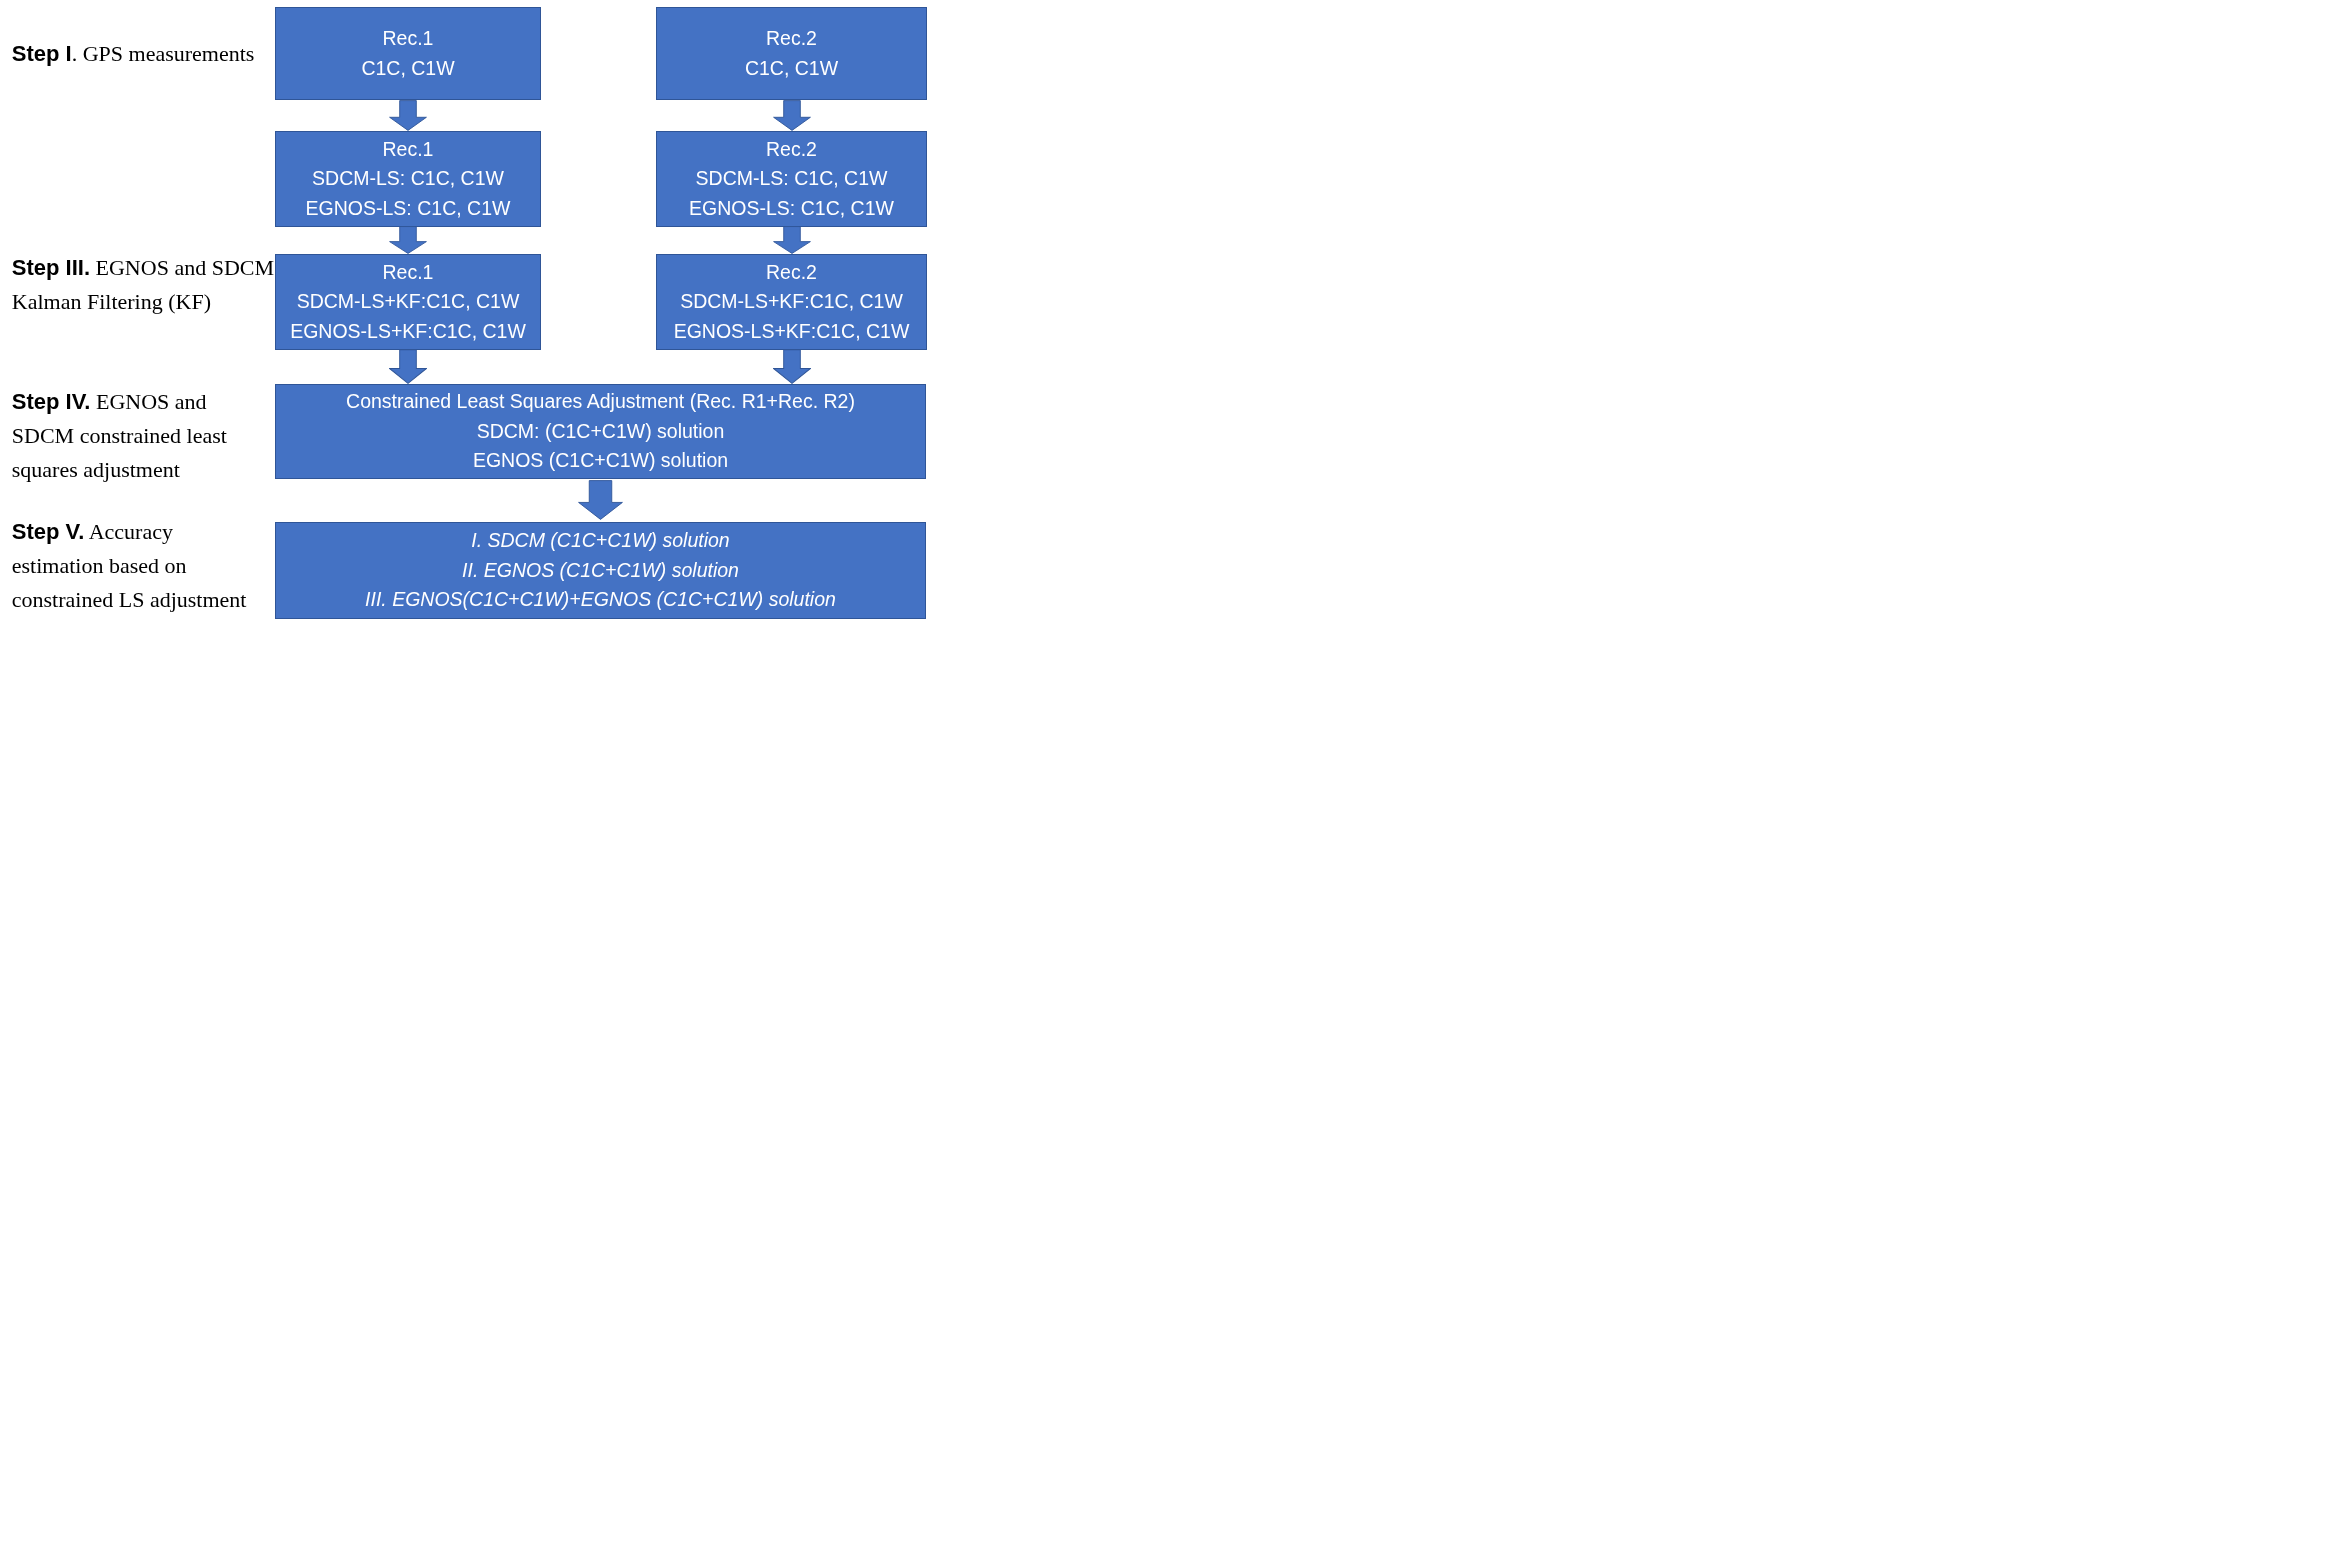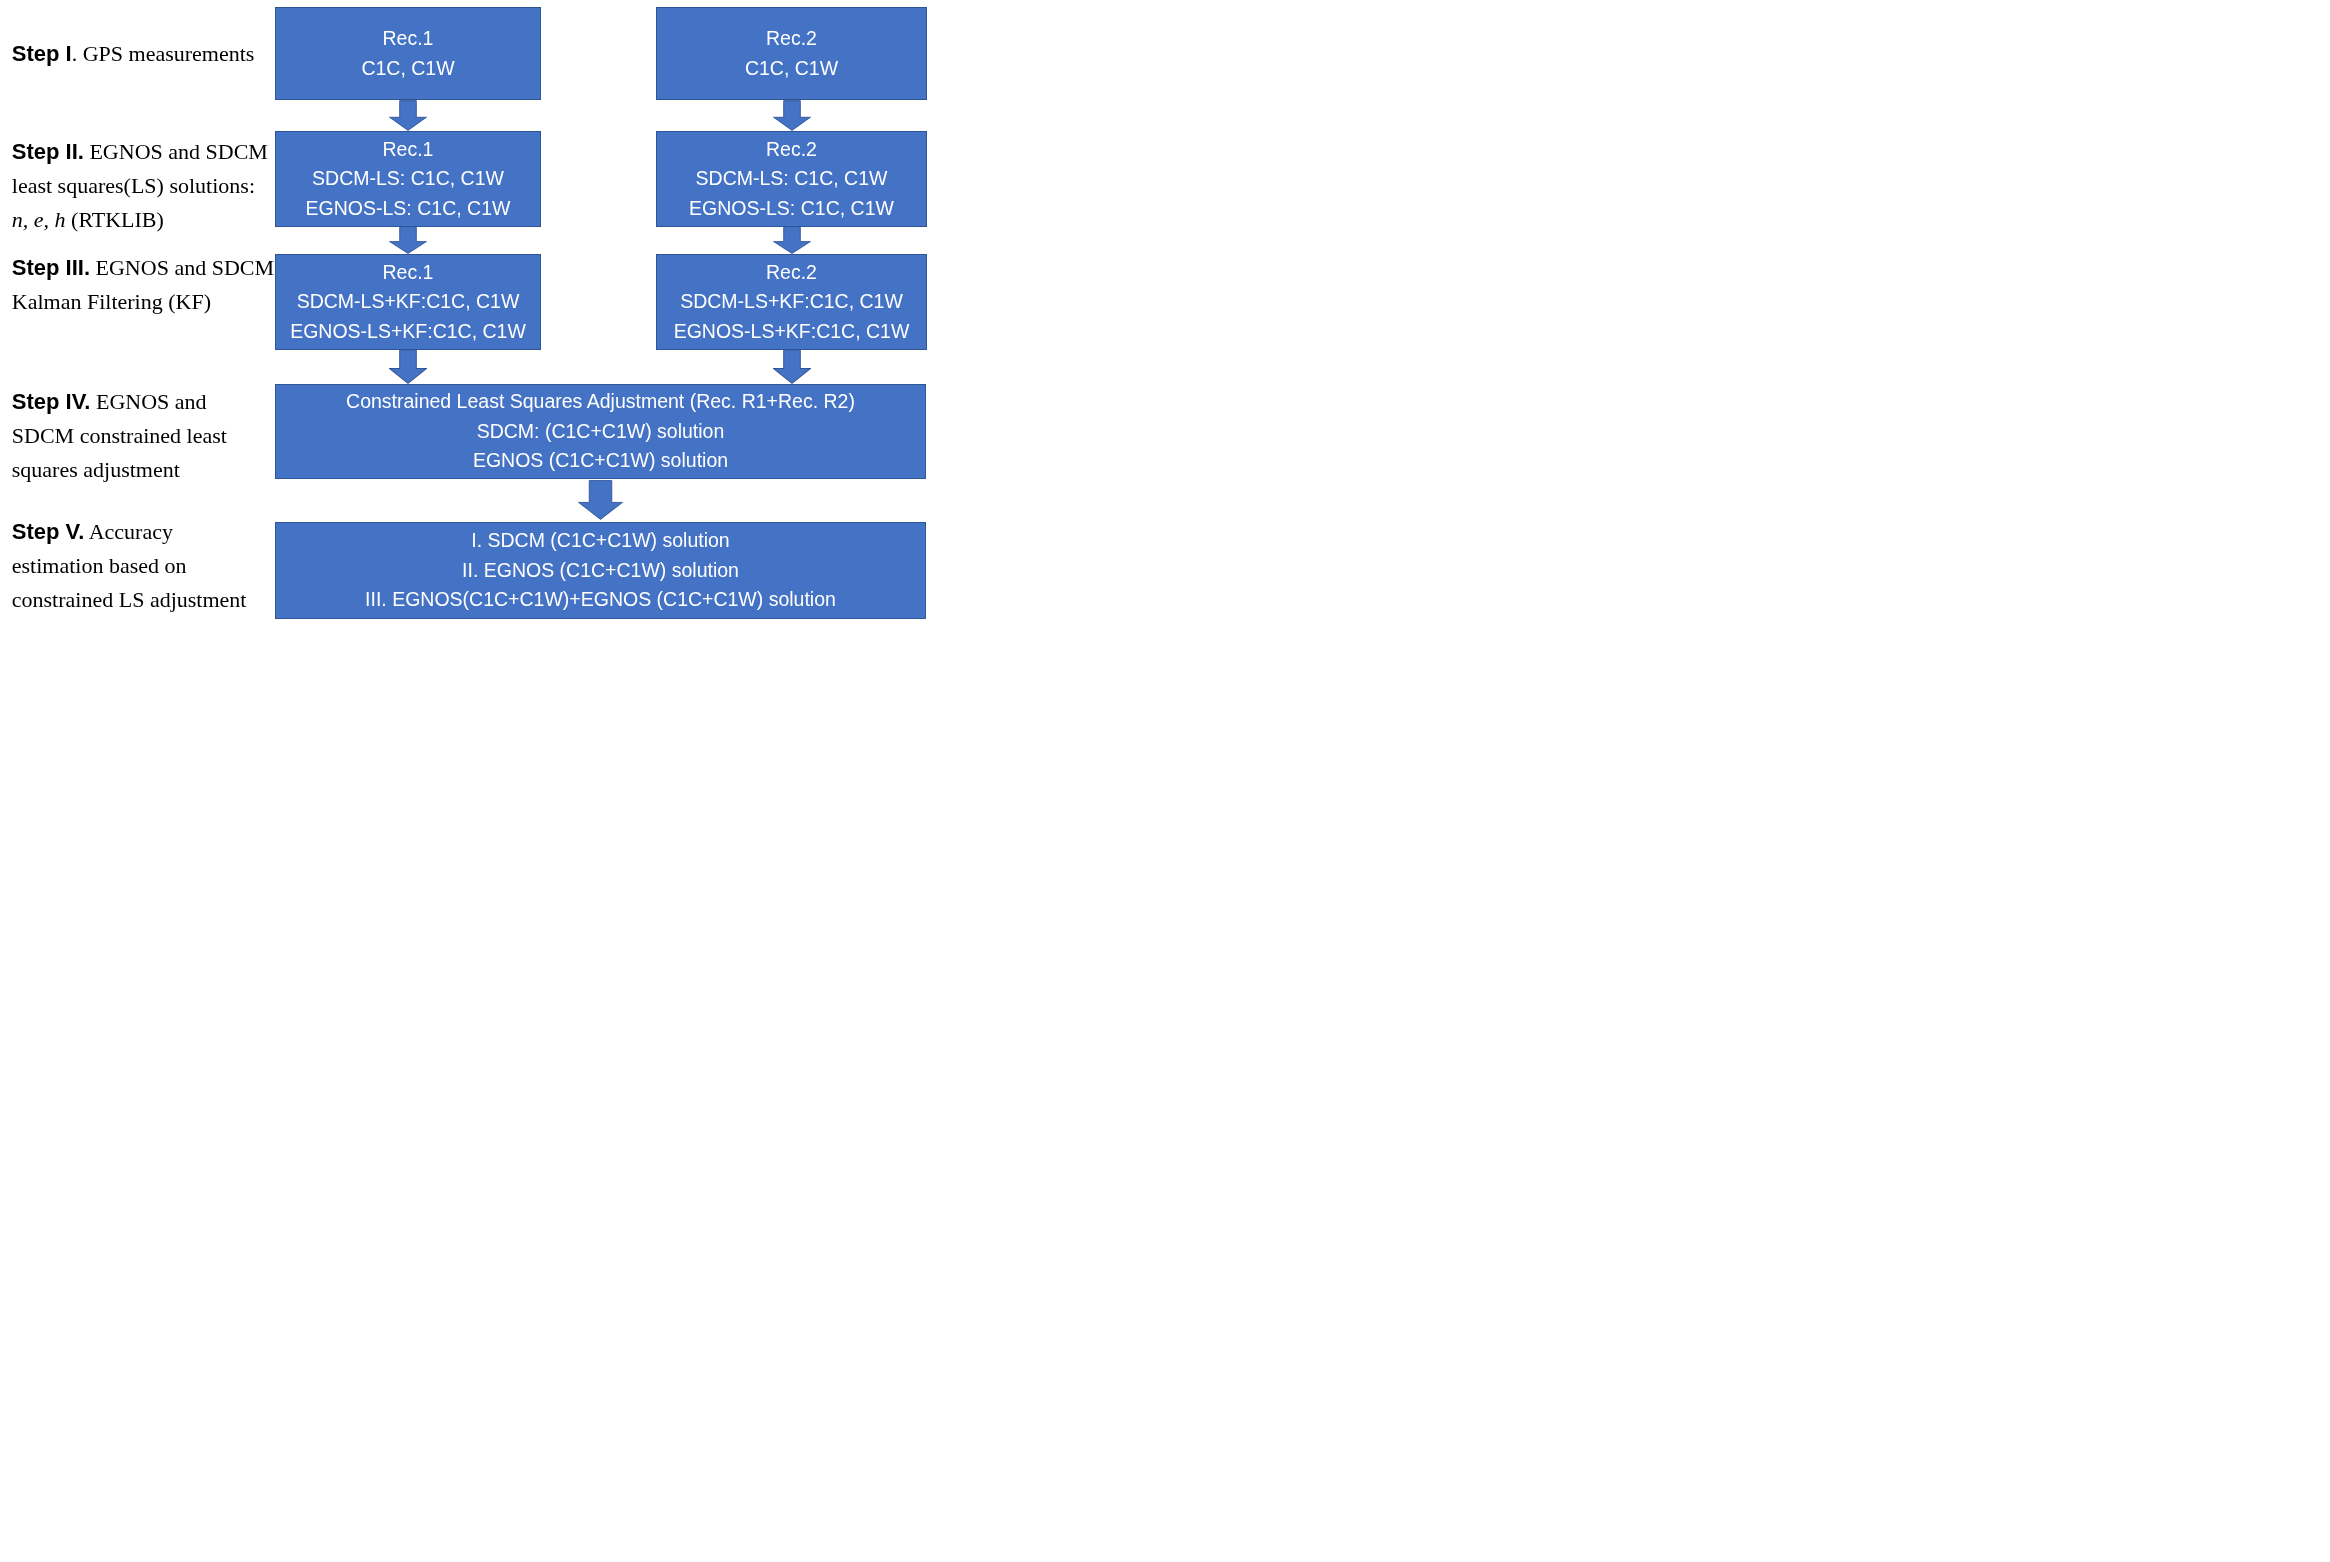--- a/index.html
+++ b/index.html
@@ -60,23 +60,20 @@
     stroke-width:1.5;
   }
 </style>
 </head>
 <body>
 
 <div class="canvas">
 
   <div class="step-label" style="top:37px;"><span class="sb">Step I</span><span class="sr">. GPS measurements</span></div>
 
-  <div class="step-label" style="top:135px;"><span class="sb">Step II.</span><span class="sr"> EGNOS and SDCM
-least squares(LS) solutions:
-</span><span class="sm">n, e, h</span><span class="sr"> (RTKLIB)</span></div>
 
   <div class="step-label" style="top:251px;"><span class="sb">Step III.</span><span class="sr"> EGNOS and SDCM
 Kalman Filtering (KF)</span></div>
 
   <div class="step-label" style="top:515px;"><span class="sb">Step V.</span><span class="sr"> Accuracy
 estimation based on
 constrained LS adjustment</span></div>
 
   <div class="step-label" style="top:385px;"><span class="sb">Step IV.</span><span class="sr"> EGNOS and
 SDCM constrained least
@@ -137,20 +134,20 @@
   <div class="box" style="left:275px;top:384px;width:651px;height:95px;">
     <div class="ln">Constrained Least Squares Adjustment (Rec. R1+Rec. R2)</div>
     <div class="ln">SDCM: (C1C+C1W) solution</div>
     <div class="ln">EGNOS (C1C+C1W) solution</div>
   </div>
 
   <svg class="arrow" style="left:578px;top:480px;" width="45" height="40" viewBox="0 0 76 66" preserveAspectRatio="none">
       <polygon points="19,1 57,1 57,37 75,37 38,65 1,37 19,37"></polygon>
     </svg>
 
-  <div class="box" style="left:275px;top:522px;width:651px;height:97px;">
+  <div class="box" style="left:275px;top:522px;width:651px;height:97px;font-style:italic;">
     <div class="ln">I. SDCM (C1C+C1W) solution</div>
     <div class="ln">II. EGNOS (C1C+C1W) solution</div>
     <div class="ln">III. EGNOS(C1C+C1W)+EGNOS (C1C+C1W) solution</div>
   </div>
 
 </div>
 
 
 </body></html>

